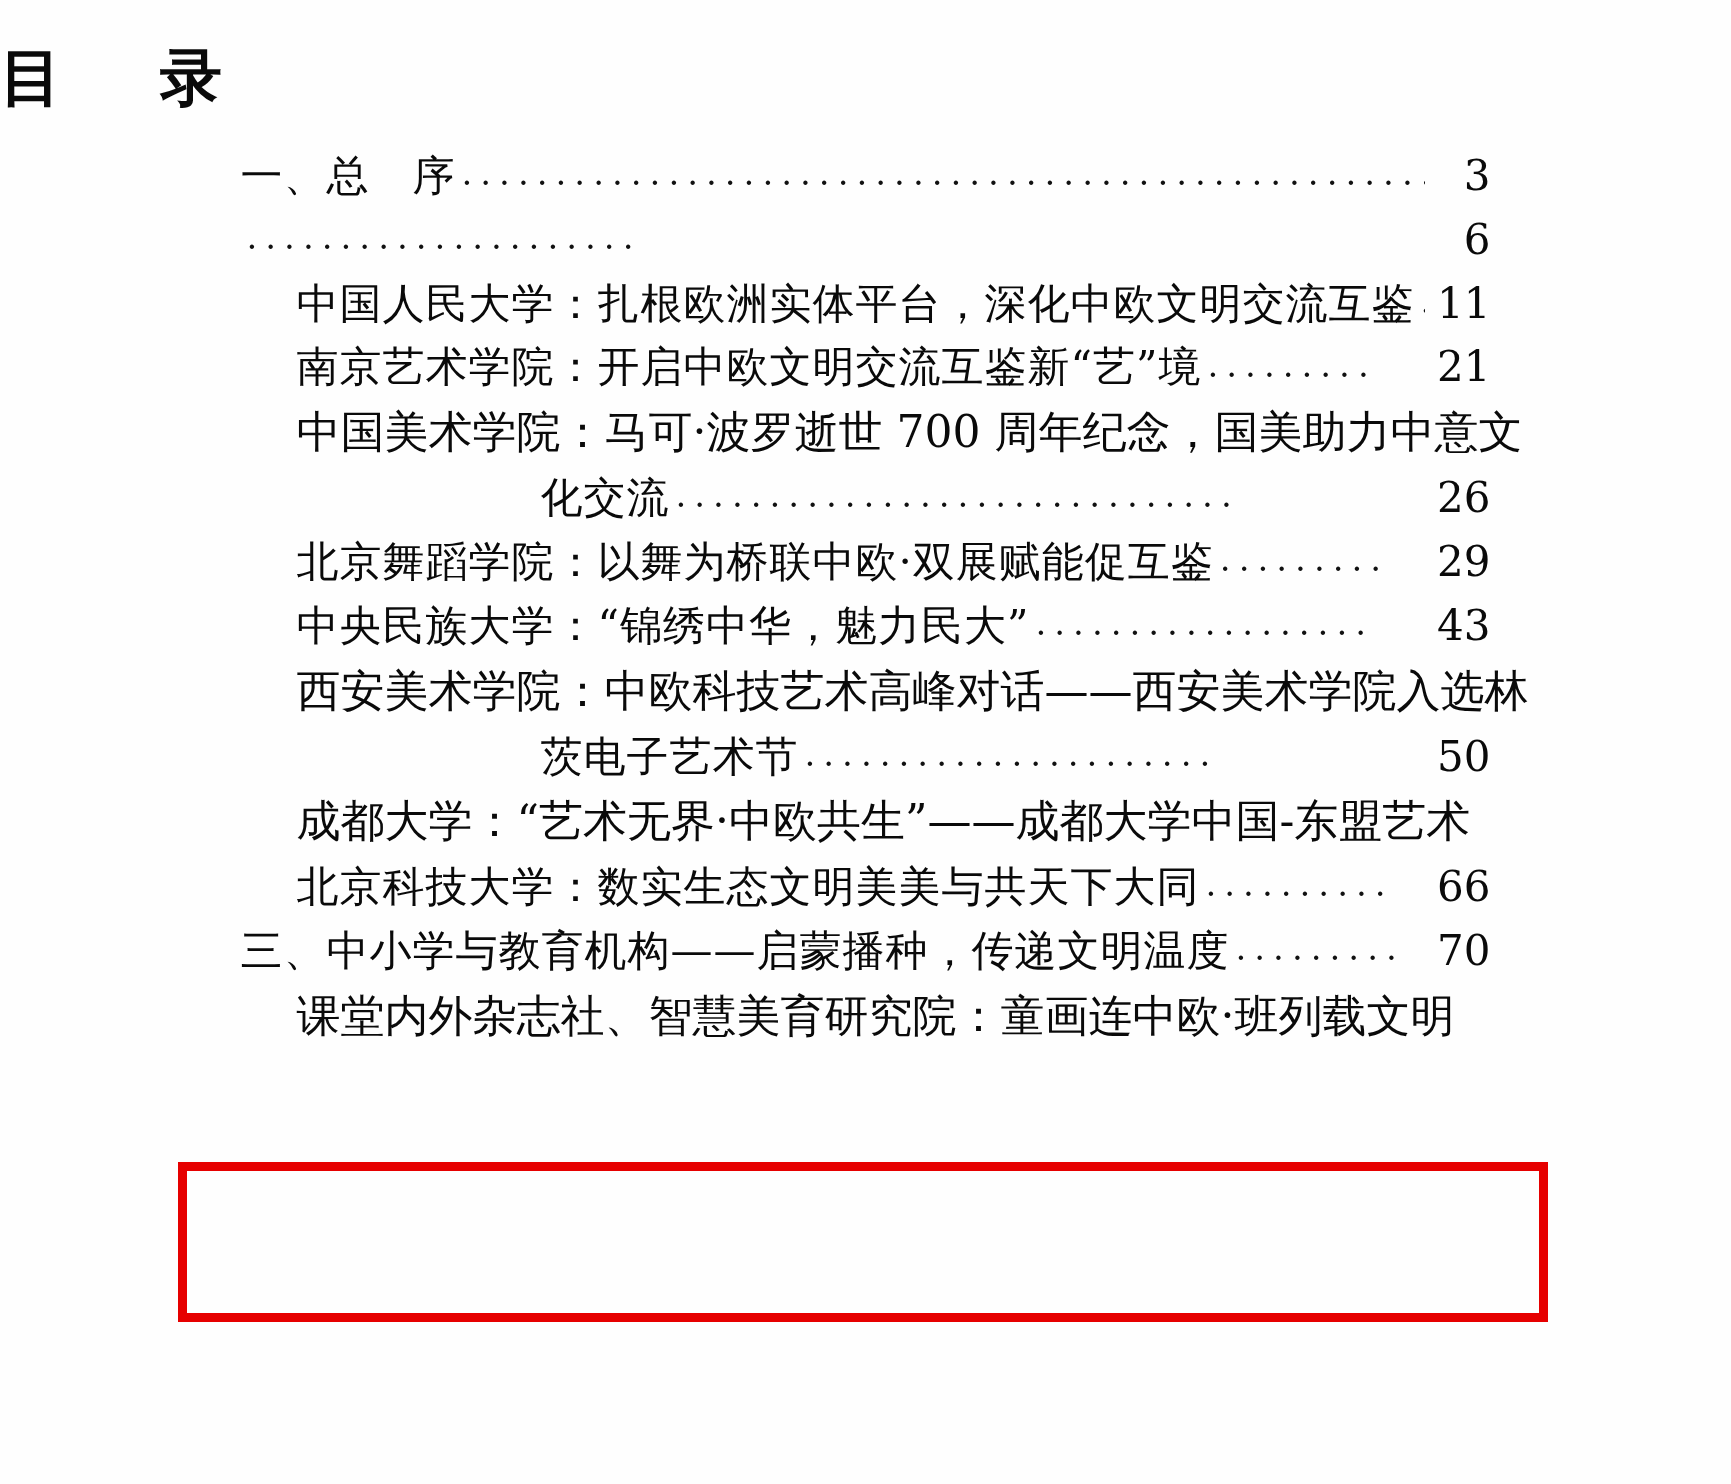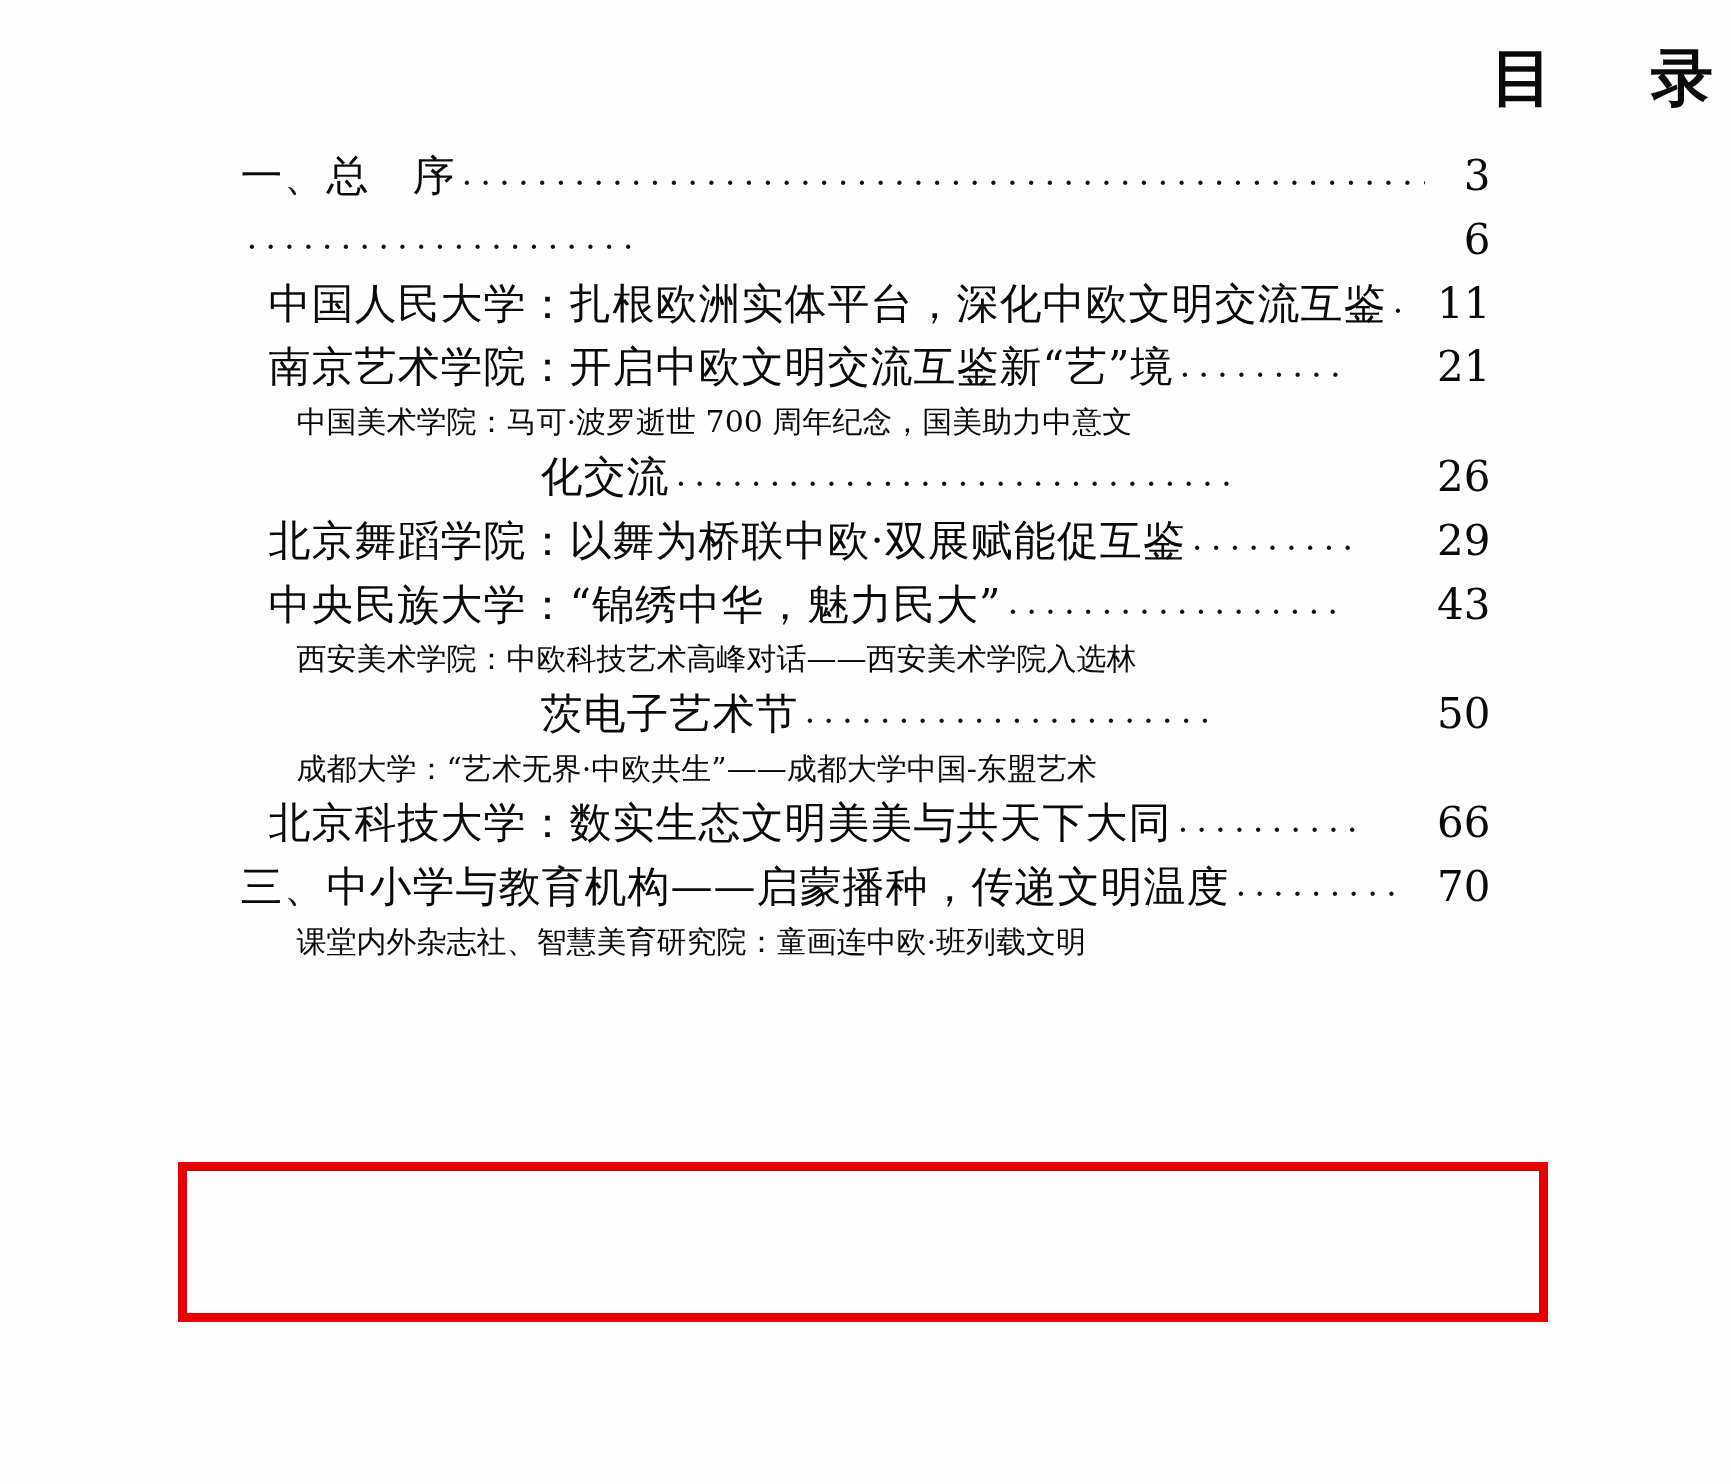--- a/index.html
+++ b/index.html
@@ -15,21 +15,21 @@
     color: #0a0a0a;
     overflow: hidden;
   }
   .page {
     position: relative;
     width: 1731px;
     height: 1484px;
     background: #fefefe;
   }
   .doc-title {
-    text-align: right;
+    text-align: left;
     font-size: 62px;
     font-weight: bold;
     letter-spacing: 18px;
     padding-top: 36px;
     padding-bottom: 10px;
     font-family: "DejaVu Serif", "Liberation Serif", serif;
   }
   .toc {
     margin: 0 auto;
     width: 1250px;
@@ -39,21 +39,21 @@
     display: flex;
     align-items: center;
     font-size: 42px;
     line-height: 1.52;
     white-space: nowrap;
   }
   .entry.level1 {
     margin-left: 0px;
   }
   .entry.level2 {
-    margin-left: 28px;
+    margin-left: 56px;
   }
   .entry .label {
     flex: 0 0 auto;
     letter-spacing: 1px;
   }
   .entry .leader {
     flex: 1 1 auto;
     overflow: hidden;
     white-space: nowrap;
     margin: 0 6px 0 6px;
@@ -68,21 +68,21 @@
     min-width: 60px;
     text-align: right;
     font-size: 42px;
   }
   .entry.cont {
     margin-left: 300px;
   }
   .wrapline {
     display: flex;
     align-items: baseline;
-    font-size: 30px;
+    font-size: 44px;
     line-height: 1.52;
     white-space: nowrap;
     margin-left: 56px;
   }
   .wrapline .label {
     flex: 0 0 auto;
   }
   .highlight-box {
     position: absolute;
     left: 178px;

